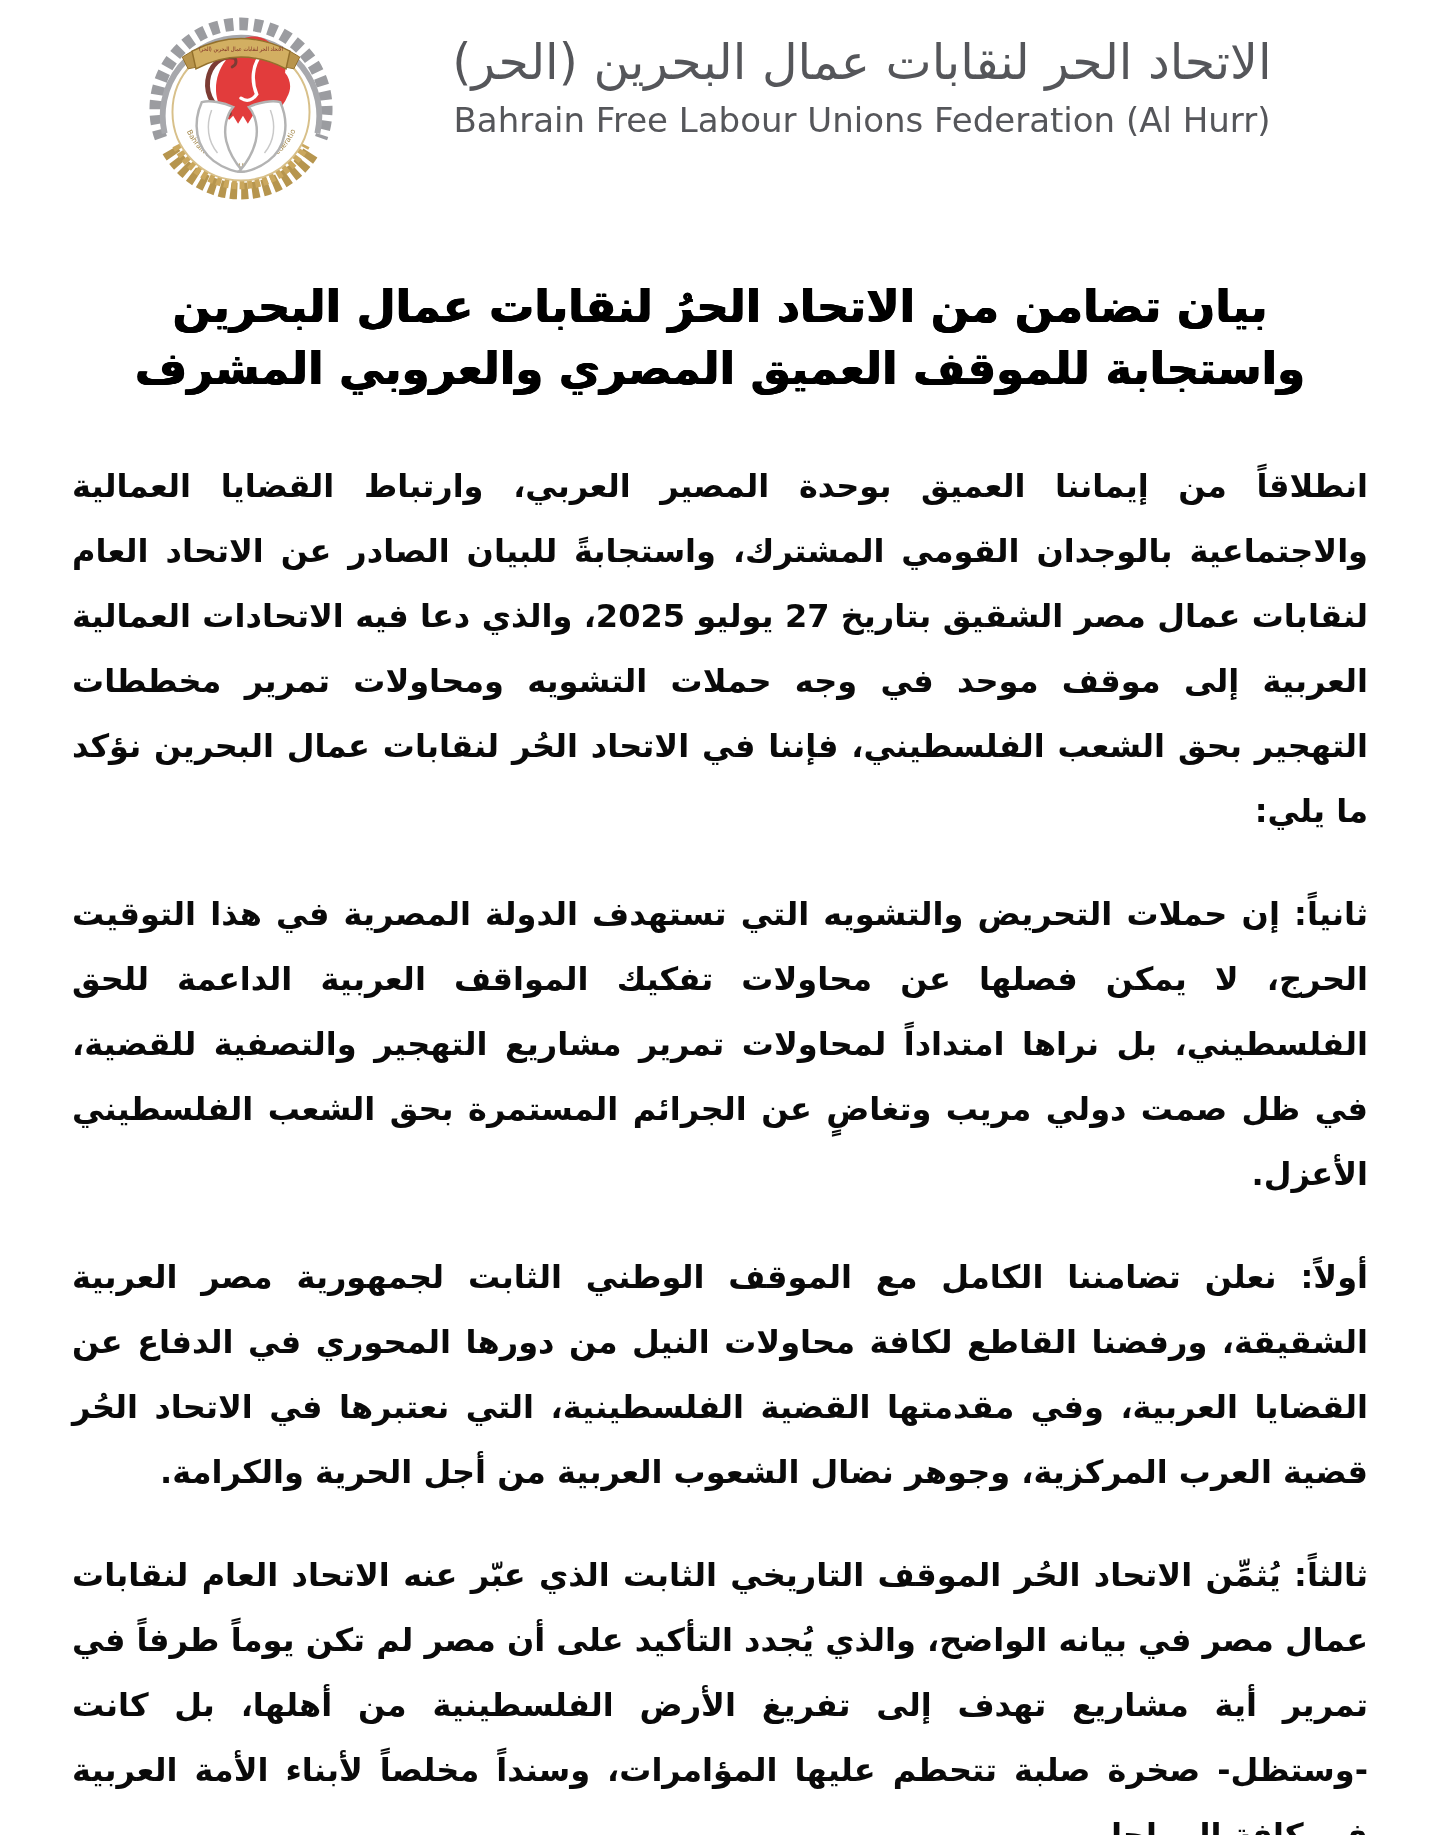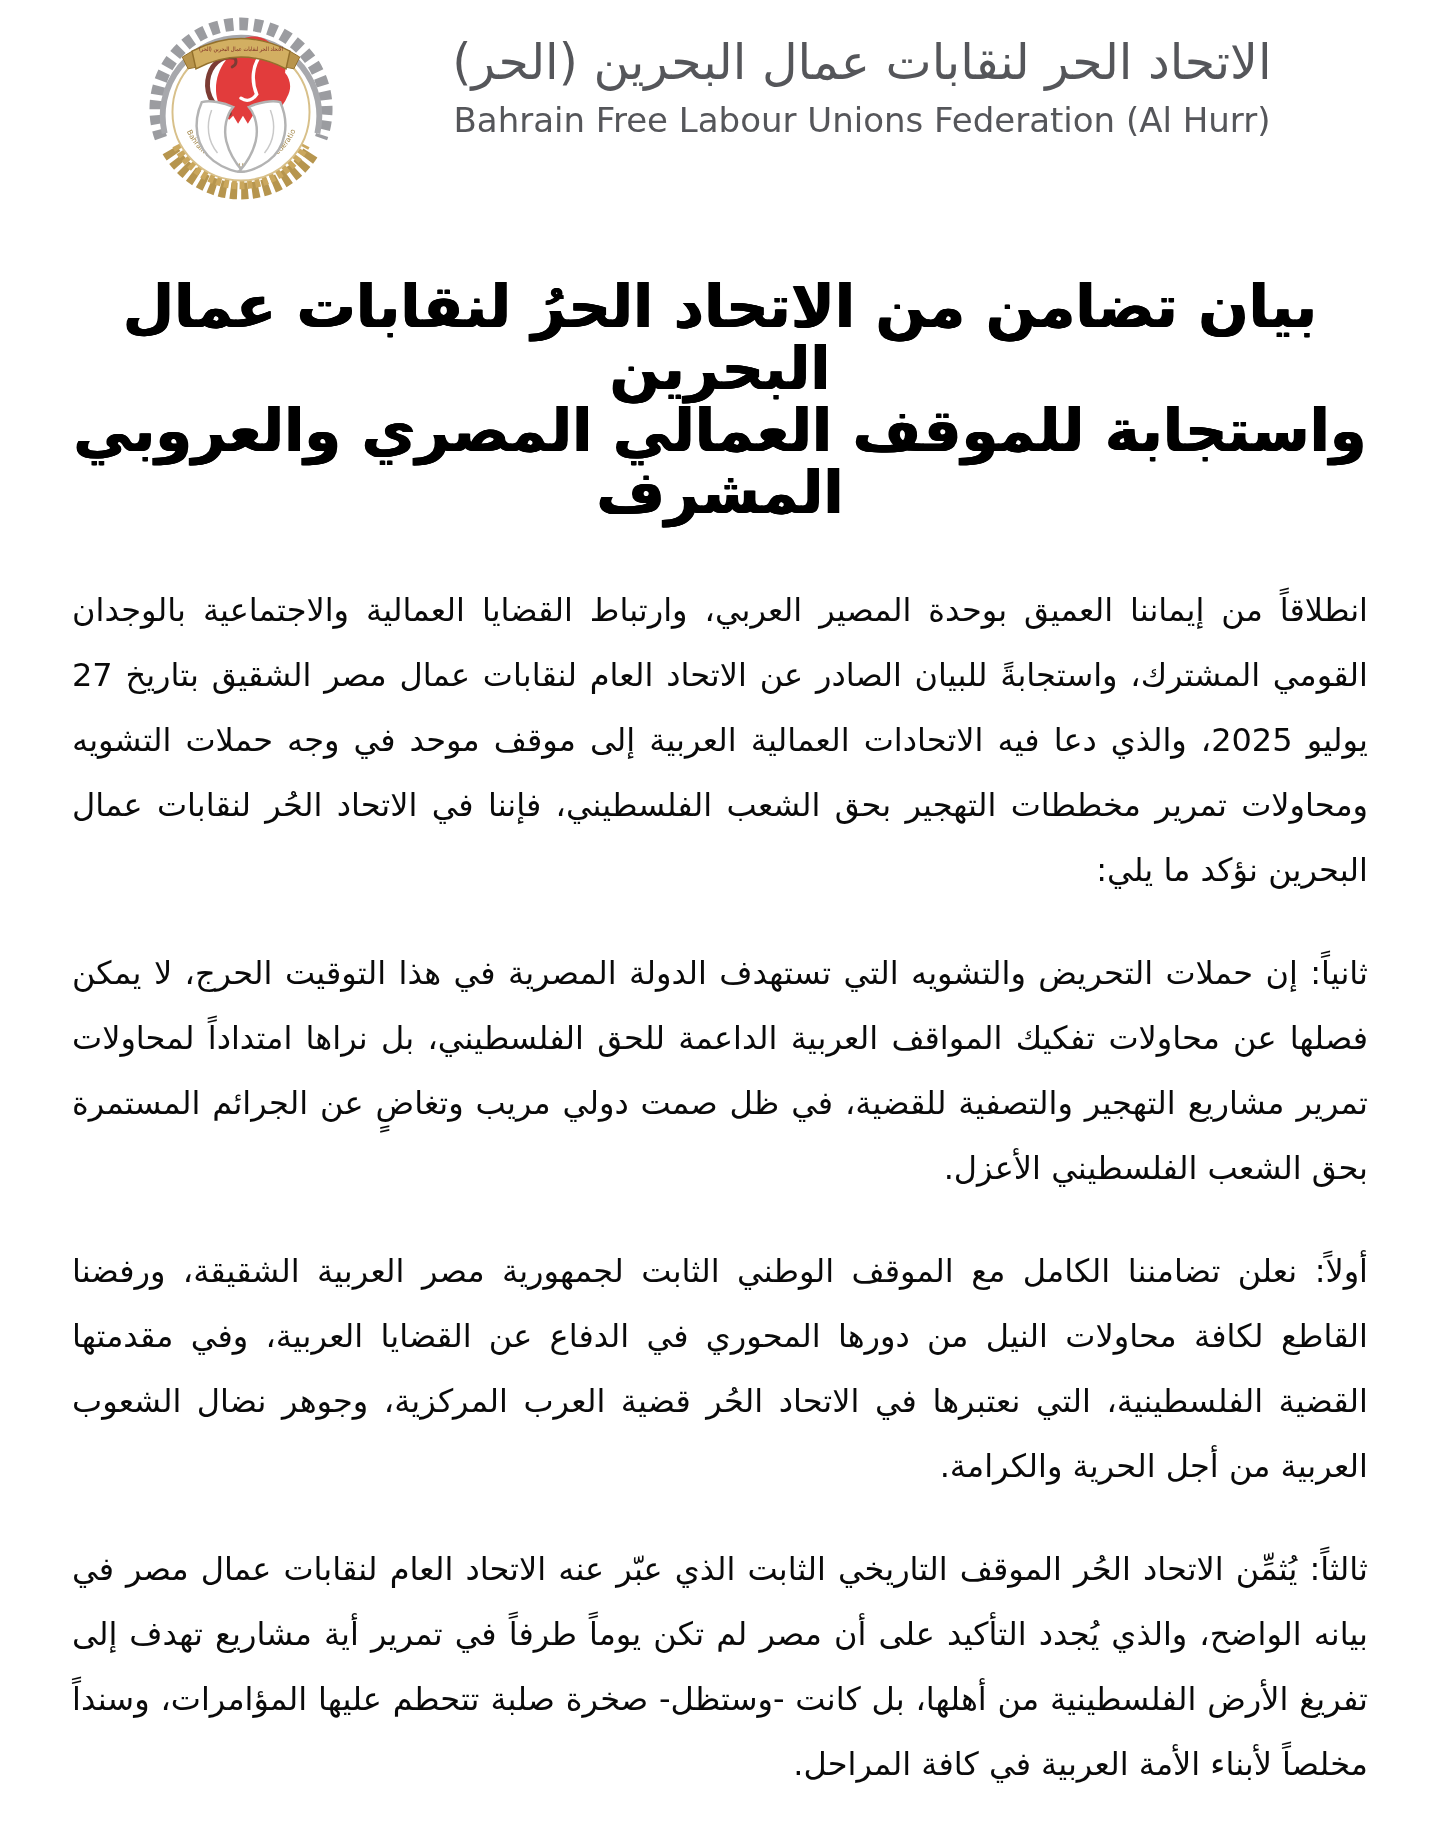--- a/index.html
+++ b/index.html
@@ -39,37 +39,37 @@
     font-size: 34px;
     line-height: 1.2;
     margin-top: 4px;
     white-space: nowrap;
   }
   
   .statement-title {
     direction: rtl;
     text-align: center;
     margin: 72px 60px 0 60px;
-    font-size: 59px;
+    font-size: 45px;
     font-weight: bold;
     color: #000000;
     line-height: 62px;
     text-shadow: 0.6px 0 0 currentColor, -0.6px 0 0 currentColor;
   }
   
   .statement-body {
     margin-top: 54px;
     padding: 0 72px;
   }
   .para {
     direction: rtl;
     text-align: justify;
     text-justify: inter-word;
     font-size: 32px;
-    font-weight: normal;
+    font-weight: bold;
     color: #0a0a0a;
     line-height: 65px;
     margin: 0 0 38px 0;
   }
 </style>
 </head>
 <body>
 
 <div class="page">
 
@@ -119,21 +119,21 @@
     </div>
 
     <div class="org-names">
       <div class="org-ar" lang="ar">الاتحاد الحر لنقابات عمال البحرين (الحر)</div>
       <div class="org-en" lang="en">Bahrain Free Labour Unions Federation (Al Hurr)</div>
     </div>
   </header>
 
   <h1 class="statement-title">
     <span>بيان تضامن من الاتحاد الحرُ لنقابات عمال البحرين</span><br>
-    <span>واستجابة للموقف العمالي المصري والعروبي المشرف</span>
+    <span>واستجابة للموقف العميق المصري والعروبي المشرف</span>
   </h1>
 
   <main class="statement-body">
     <p class="para">انطلاقاً من إيماننا العميق بوحدة المصير العربي، وارتباط القضايا العمالية والاجتماعية بالوجدان القومي المشترك، واستجابةً للبيان الصادر عن الاتحاد العام لنقابات عمال مصر الشقيق بتاريخ 27 يوليو 2025، والذي دعا فيه الاتحادات العمالية العربية إلى موقف موحد في وجه حملات التشويه ومحاولات تمرير مخططات التهجير بحق الشعب الفلسطيني، فإننا في الاتحاد الحُر لنقابات عمال البحرين نؤكد ما يلي:</p>
     <p class="para">ثانياً: إن حملات التحريض والتشويه التي تستهدف الدولة المصرية في هذا التوقيت الحرج، لا يمكن فصلها عن محاولات تفكيك المواقف العربية الداعمة للحق الفلسطيني، بل نراها امتداداً لمحاولات تمرير مشاريع التهجير والتصفية للقضية، في ظل صمت دولي مريب وتغاضٍ عن الجرائم المستمرة بحق الشعب الفلسطيني الأعزل.</p>
     <p class="para">أولاً: نعلن تضامننا الكامل مع الموقف الوطني الثابت لجمهورية مصر العربية الشقيقة، ورفضنا القاطع لكافة محاولات النيل من دورها المحوري في الدفاع عن القضايا العربية، وفي مقدمتها القضية الفلسطينية، التي نعتبرها في الاتحاد الحُر قضية العرب المركزية، وجوهر نضال الشعوب العربية من أجل الحرية والكرامة.</p>
     <p class="para">ثالثاً: يُثمِّن الاتحاد الحُر الموقف التاريخي الثابت الذي عبّر عنه الاتحاد العام لنقابات عمال مصر في بيانه الواضح، والذي يُجدد التأكيد على أن مصر لم تكن يوماً طرفاً في تمرير أية مشاريع تهدف إلى تفريغ الأرض الفلسطينية من أهلها، بل كانت -وستظل- صخرة صلبة تتحطم عليها المؤامرات، وسنداً مخلصاً لأبناء الأمة العربية في كافة المراحل.</p>
   </main>
 
 </div>

